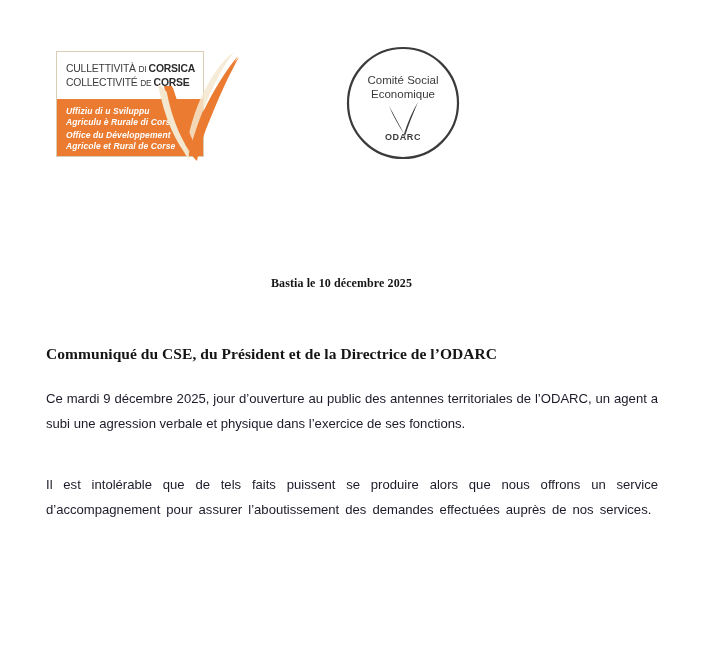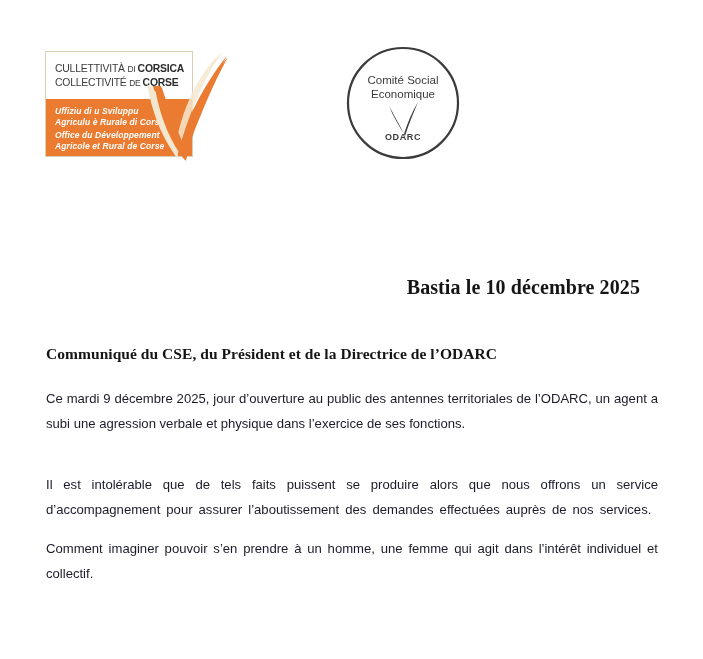--- a/index.html
+++ b/index.html
@@ -29,21 +29,21 @@
     position: absolute;
     left: 0;
     top: 0;
     width: 703px;
     height: 180px;
   }
 
   
   .cdc-logo {
     position: absolute;
-    left: 45px;
+    left: 56px;
     top: 51px;
     width: 184px;
     height: 110px;
   }
   .cdc-frame {
     position: absolute;
     left: 0;
     top: 0;
     width: 148px;
     height: 106px;
@@ -110,27 +110,27 @@
     left: 344px;
     top: 44px;
     width: 118px;
     height: 118px;
     text-align: right;
   }
 
   
   .date-line {
     position: absolute;
-    left: 29px;
+    left: 36px;
     top: 276px;
     width: 611px;
-    text-align: right;
+    text-align: center;
     font-family: "Liberation Serif", serif;
     font-weight: 700;
-    font-size: 20px;
+    font-size: 12px;
     color: #151515;
     letter-spacing: 0.1px;
   }
 
   .doc-title {
     position: absolute;
     left: 46px;
     top: 345px;
     width: 611px;
     font-family: "Liberation Serif", serif;
@@ -204,16 +204,15 @@
 
   </div>
 
   <div class="date-line">Bastia le 10 décembre 2025</div>
 
   <div class="doc-title">Communiqué du CSE, du Président et de la Directrice de l’ODARC</div>
 
   <div class="body-copy">
     <p class="para">Ce mardi 9 décembre 2025, jour d’ouverture au public des antennes territoriales de l’ODARC, un agent a subi une agression verbale et physique dans l’exercice de ses fonctions.</p>
     <p class="para para-loose">Il est intolérable que de tels faits puissent se produire alors que nous offrons un service d’accompagnement pour assurer l’aboutissement des demandes effectuées auprès de nos services.</p>
-    <p class="para">Comment imaginer pouvoir s’en prendre à un homme, une femme qui agit dans l’intérêt individuel et collectif.</p>
   </div>
 
 </div>
 
 </body></html>

